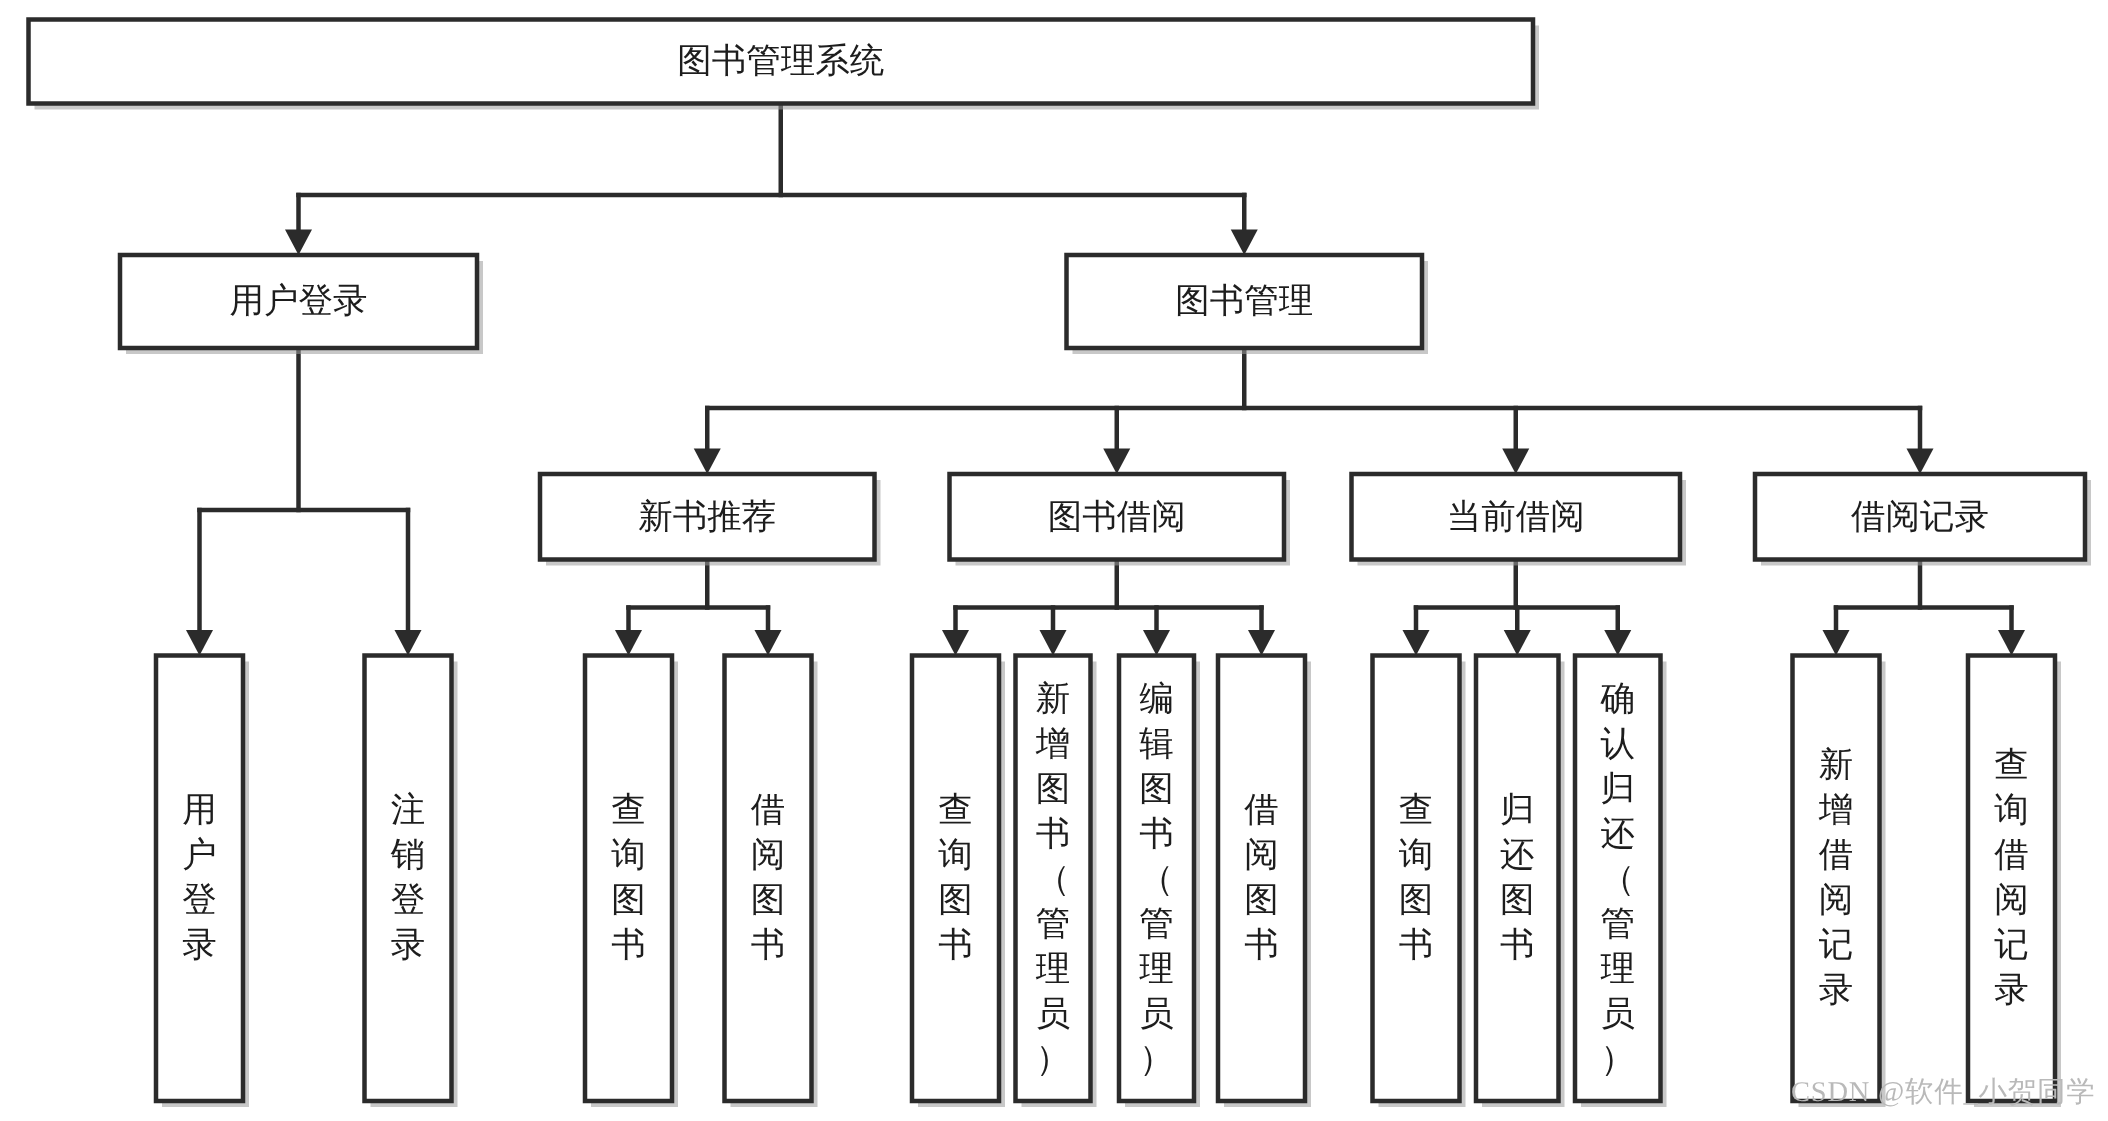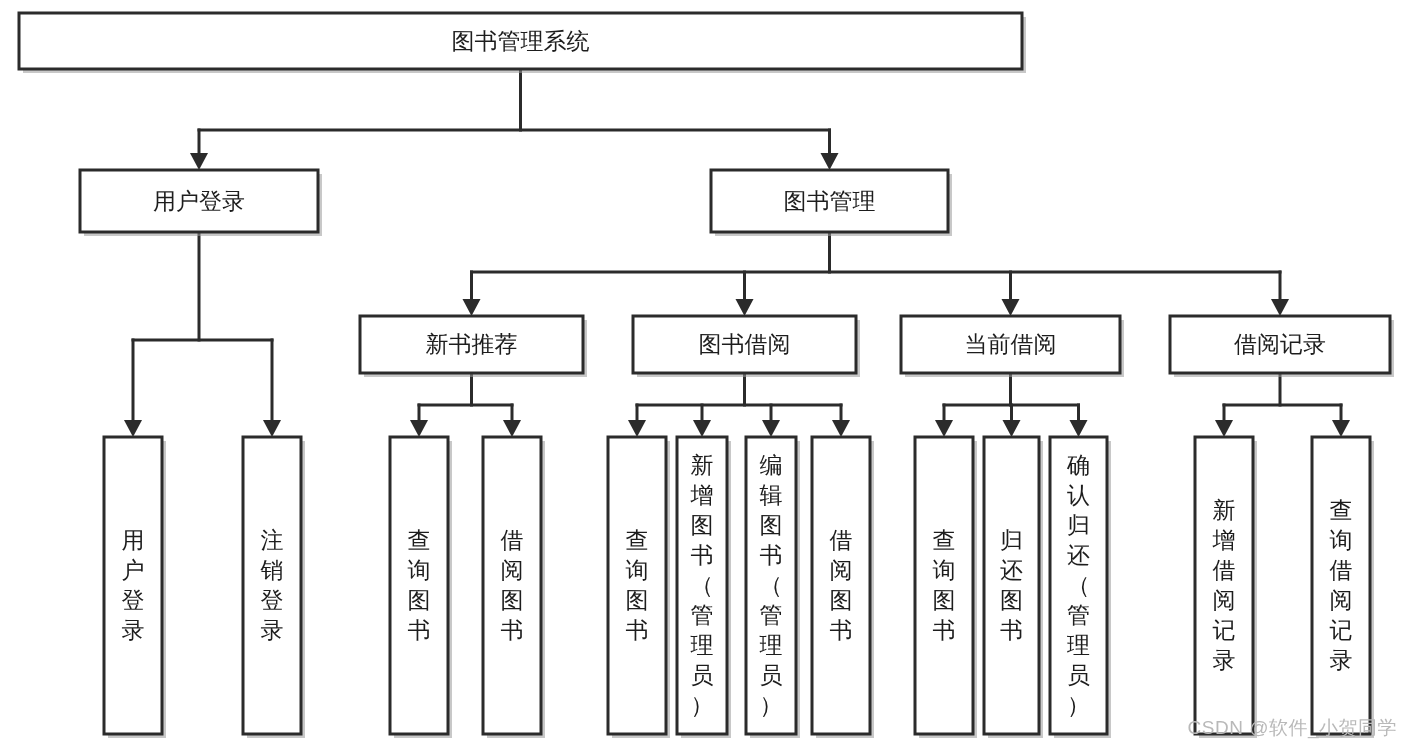--- a/index.html
+++ b/index.html
@@ -54,21 +54,21 @@
   .node-label-vert {
     font-family: "DejaVu Sans", "Liberation Sans", sans-serif;
     fill: #1d1d1d;
     font-size: 23px;
     text-anchor: middle;
   }
   .watermark {
     position: absolute;
     right: 8px;
     bottom: 6px;
-    font-family: Liberation Sans, sans-serif;
+    font-family: Liberation Serif, serif;
     font-size: 19px;
     color: #b9b9b9;
     white-space: nowrap;
     letter-spacing: 0.5px;
     user-select: none;
   }
 </style>
 </head>
 <body>
 

